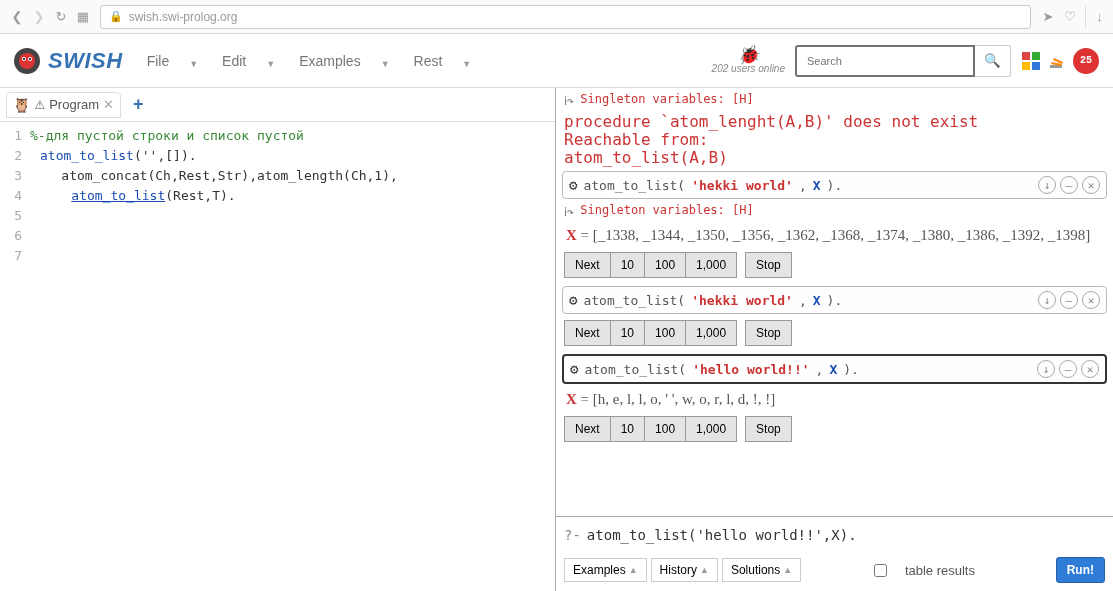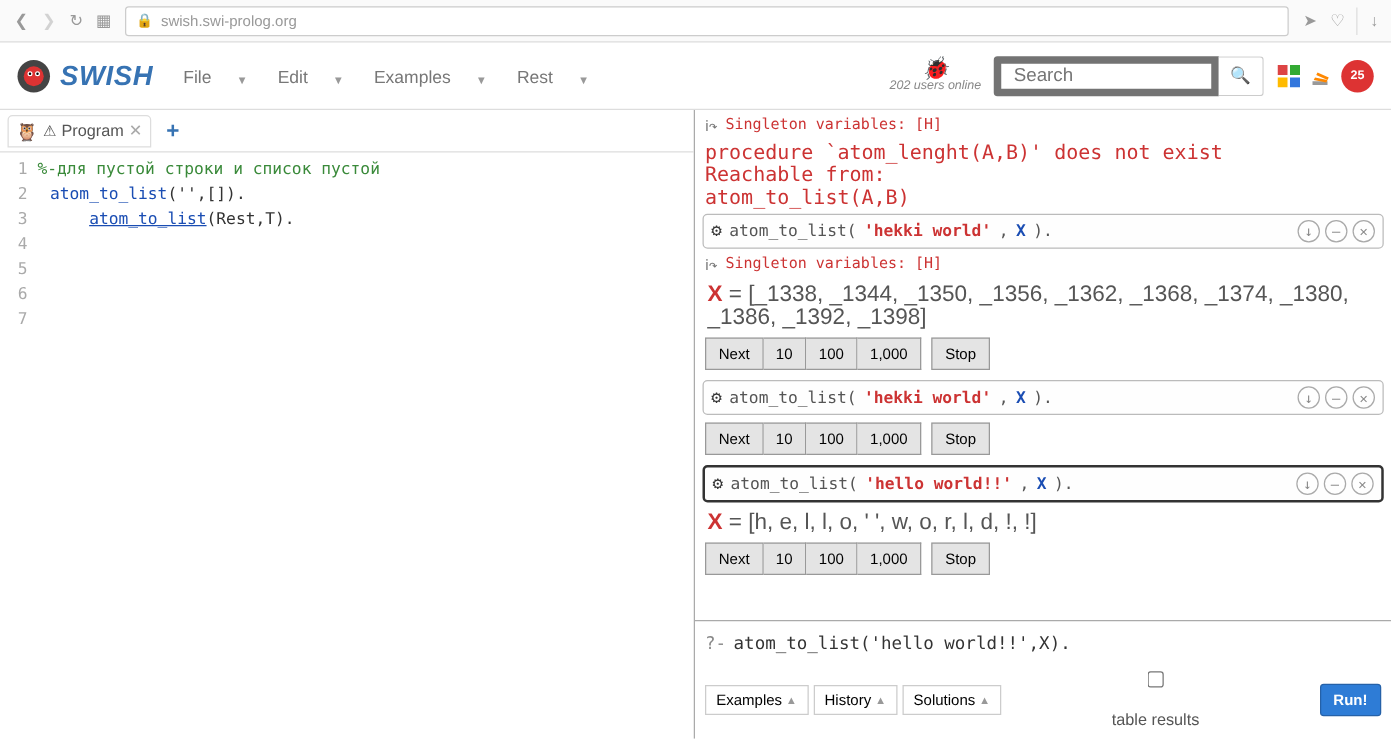--- a/index.html
+++ b/index.html
@@ -12,23 +12,23 @@
 .app-bar { display:flex; align-items:center; height: 54px; border-bottom: 1px solid #ddd; padding-left: 10px; }
 .logo-gear { width:34px; height:34px; display:flex; align-items:center; justify-content:center; }
 .app-title { font-size: 22px; font-weight: bold; font-style: italic; color: #3773b3; margin-left:4px; margin-right: 24px; letter-spacing: 0.5px; }
 .menus { display:flex; gap: 24px; }
 .menu-item { color: #777; font-size: 14px; cursor:pointer; display:flex; align-items:flex-end; gap:20px; }
 .caret { font-size: 9px; color:#999; }
 .app-right { margin-left:auto; display:flex; align-items:center; gap:10px; padding-right:14px; }
 .users-online { text-align:center; font-size:10px; color:#888; font-style:italic; }
 .users-online .bug { font-size:18px; color:#1a6; display:block; line-height:16px; }
 .search-wrap { display:flex; }
-.search-input { width: 180px; height: 32px; border:6px solid #737373; border-radius:3px 0 0 3px; padding:0 10px; font-size:15px; }
+.search-input { width: 180px; height: 32px; border:2px solid #737373; border-radius:3px 0 0 3px; padding:0 10px; font-size:11px; }
 .search-btn { width:36px; height:32px; border:1px solid #ccc; border-left:none; background:#fff; border-radius:0 3px 3px 0; cursor:pointer; }
-.icons-r { display:flex; gap:6px; align-items:center; }
+.icons-r { display:flex; gap:6px; align-items:center;font-family:Liberation Mono, monospace; }
 .gicon { width:20px; height:20px; display:flex; align-items:center; justify-content:center; font-size:16px; }
 .bell { width:26px; height:26px; background:#d33; border-radius:50%; color:#fff; font-size:10px; display:flex; align-items:center; justify-content:center; font-weight:bold; }
 .workspace { display:flex; height: calc(591px - 34px - 54px); }
 .editor-pane { width: 556px; border-right: 1px solid #aaa; display:flex; flex-direction:column; }
 .tabs { height: 34px; border-bottom:1px solid #ddd; display:flex; align-items:center; padding-left:6px; gap:6px; }
 .tab { display:flex; align-items:center; gap:4px; padding:4px 6px; border:1px solid #ddd; border-radius:4px 4px 0 0; font-size:13px; color:#555; }
 .tab .owl { font-size:14px; }
 .tab .warn { font-size:12px; }
 .tab .close { color:#aaa; cursor:pointer; }
 .plus { color:#3773b3; font-size:18px; font-weight:bold; cursor:pointer; padding:0 6px; }
@@ -50,33 +50,33 @@
 .warn-line { display:flex; align-items:flex-start; gap:6px; padding:2px 6px; font-family: Menlo, Consolas, monospace; font-size:12px; color:#c33; }
 .warn-line .ic { color:#777; }
 .err-block { padding:2px 6px; font-family: Menlo, Consolas, monospace; font-size:16px; color:#c33; line-height:18px; }
 .query-head { display:flex; align-items:center; padding:4px 6px; gap:6px; font-family: Menlo, Consolas, monospace; font-size:13px; }
 .query-head .gear { font-size:14px; }
 .query-head .q { color:#555; }
 .query-head .qstr { color:#c33;font-weight:bold; }
 .query-head .var { color:#1a4db3; font-weight:bold; }
 .query-ctrl { margin-left:auto; display:flex; gap:4px; }
 .circ { width:18px; height:18px; border:1px solid #aaa; border-radius:50%; display:flex; align-items:center; justify-content:center; color:#888; font-size:11px; cursor:pointer; }
-.result-line { padding:4px 8px; font-family: Liberation Sans, sans-serif; font-size:18px; color:#555; line-height:18px; }
+.result-line { padding:4px 8px; font-family: Liberation Serif, serif; font-size:15px; color:#555; line-height:18px; }
 .result-line .xv { color:#c33; font-weight:bold; }
 .btns { display:flex; gap:0; padding:4px 6px 6px; }
 .btns button { padding:5px 10px; border:1px solid #999; background:#e4e4e4; font-size:12px; cursor:pointer; }
 .btns button + button { border-left:none; }
 .btns .stop { margin-left:8px; border-left:1px solid #999; }
 .query-input-area { border-top:1px solid #aaa; padding:4px 8px 8px; background:#fff; }
 .qi-top { display:flex; font-family: Menlo, Consolas, monospace; font-size:14px; padding:6px 0; }
 .qi-top .prompt { color:#888; margin-right:6px; }
 .qi-bottom { display:flex; align-items:center; gap:4px; margin-top:8px; }
 .qi-bottom button { padding:4px 8px; border:1px solid #ccc; background:#fff; font-size:12px; cursor:pointer; display:flex; align-items:center; gap:3px; }
 .run-btn { margin-left:auto; padding:5px 10px !important; background:#2e7cd6 !important; color:#fff !important; border:1px solid #2561a8 !important; border-radius:3px; font-weight:bold; }
-.chk { display:flex; align-items:center; gap:18px; margin-left:auto; margin-right:8px; font-size:13px; color:#555;flex-direction:column; }
+.chk { display:flex; align-items:center; gap:18px; margin-left:auto; margin-right:8px; font-size:13px; color:#555; }
 </style>
 </head>
 <body>
 
 <div class="browser-bar">
   <div class="nav-ic">❮</div>
   <div class="nav-ic" style="opacity:.4">❯</div>
   <div class="nav-ic">↻</div>
   <div class="nav-ic">▦</div>
   <div class="addr">
@@ -168,20 +168,21 @@
           <div>2</div>
           <div>3</div>
           <div>4</div>
           <div>5</div>
           <div>6</div>
           <div>7</div>
       </div>
       <div class="src">
         <div class="line"><span class="comment">%-для пустой строки и список пустой</span></div>
         <div class="line"><span class="func">atom_to_list</span><span class="punct">('',[]).</span></div>
+        <div class="line"><span class="atom">    atom_concat(Ch,Rest,Str),atom_length(Ch,1),</span></div>
         <div class="line"><span class="atom">    </span><span class="func underline">atom_to_list</span><span class="atom">(Rest,T).</span></div>
         <div class="line"></div>
       </div>
     </div>
   </div>
 
   <div class="results-pane">
     <div class="results-scroll">
       <div class="warn-line">
         <span class="ic">ℹ↷</span>

